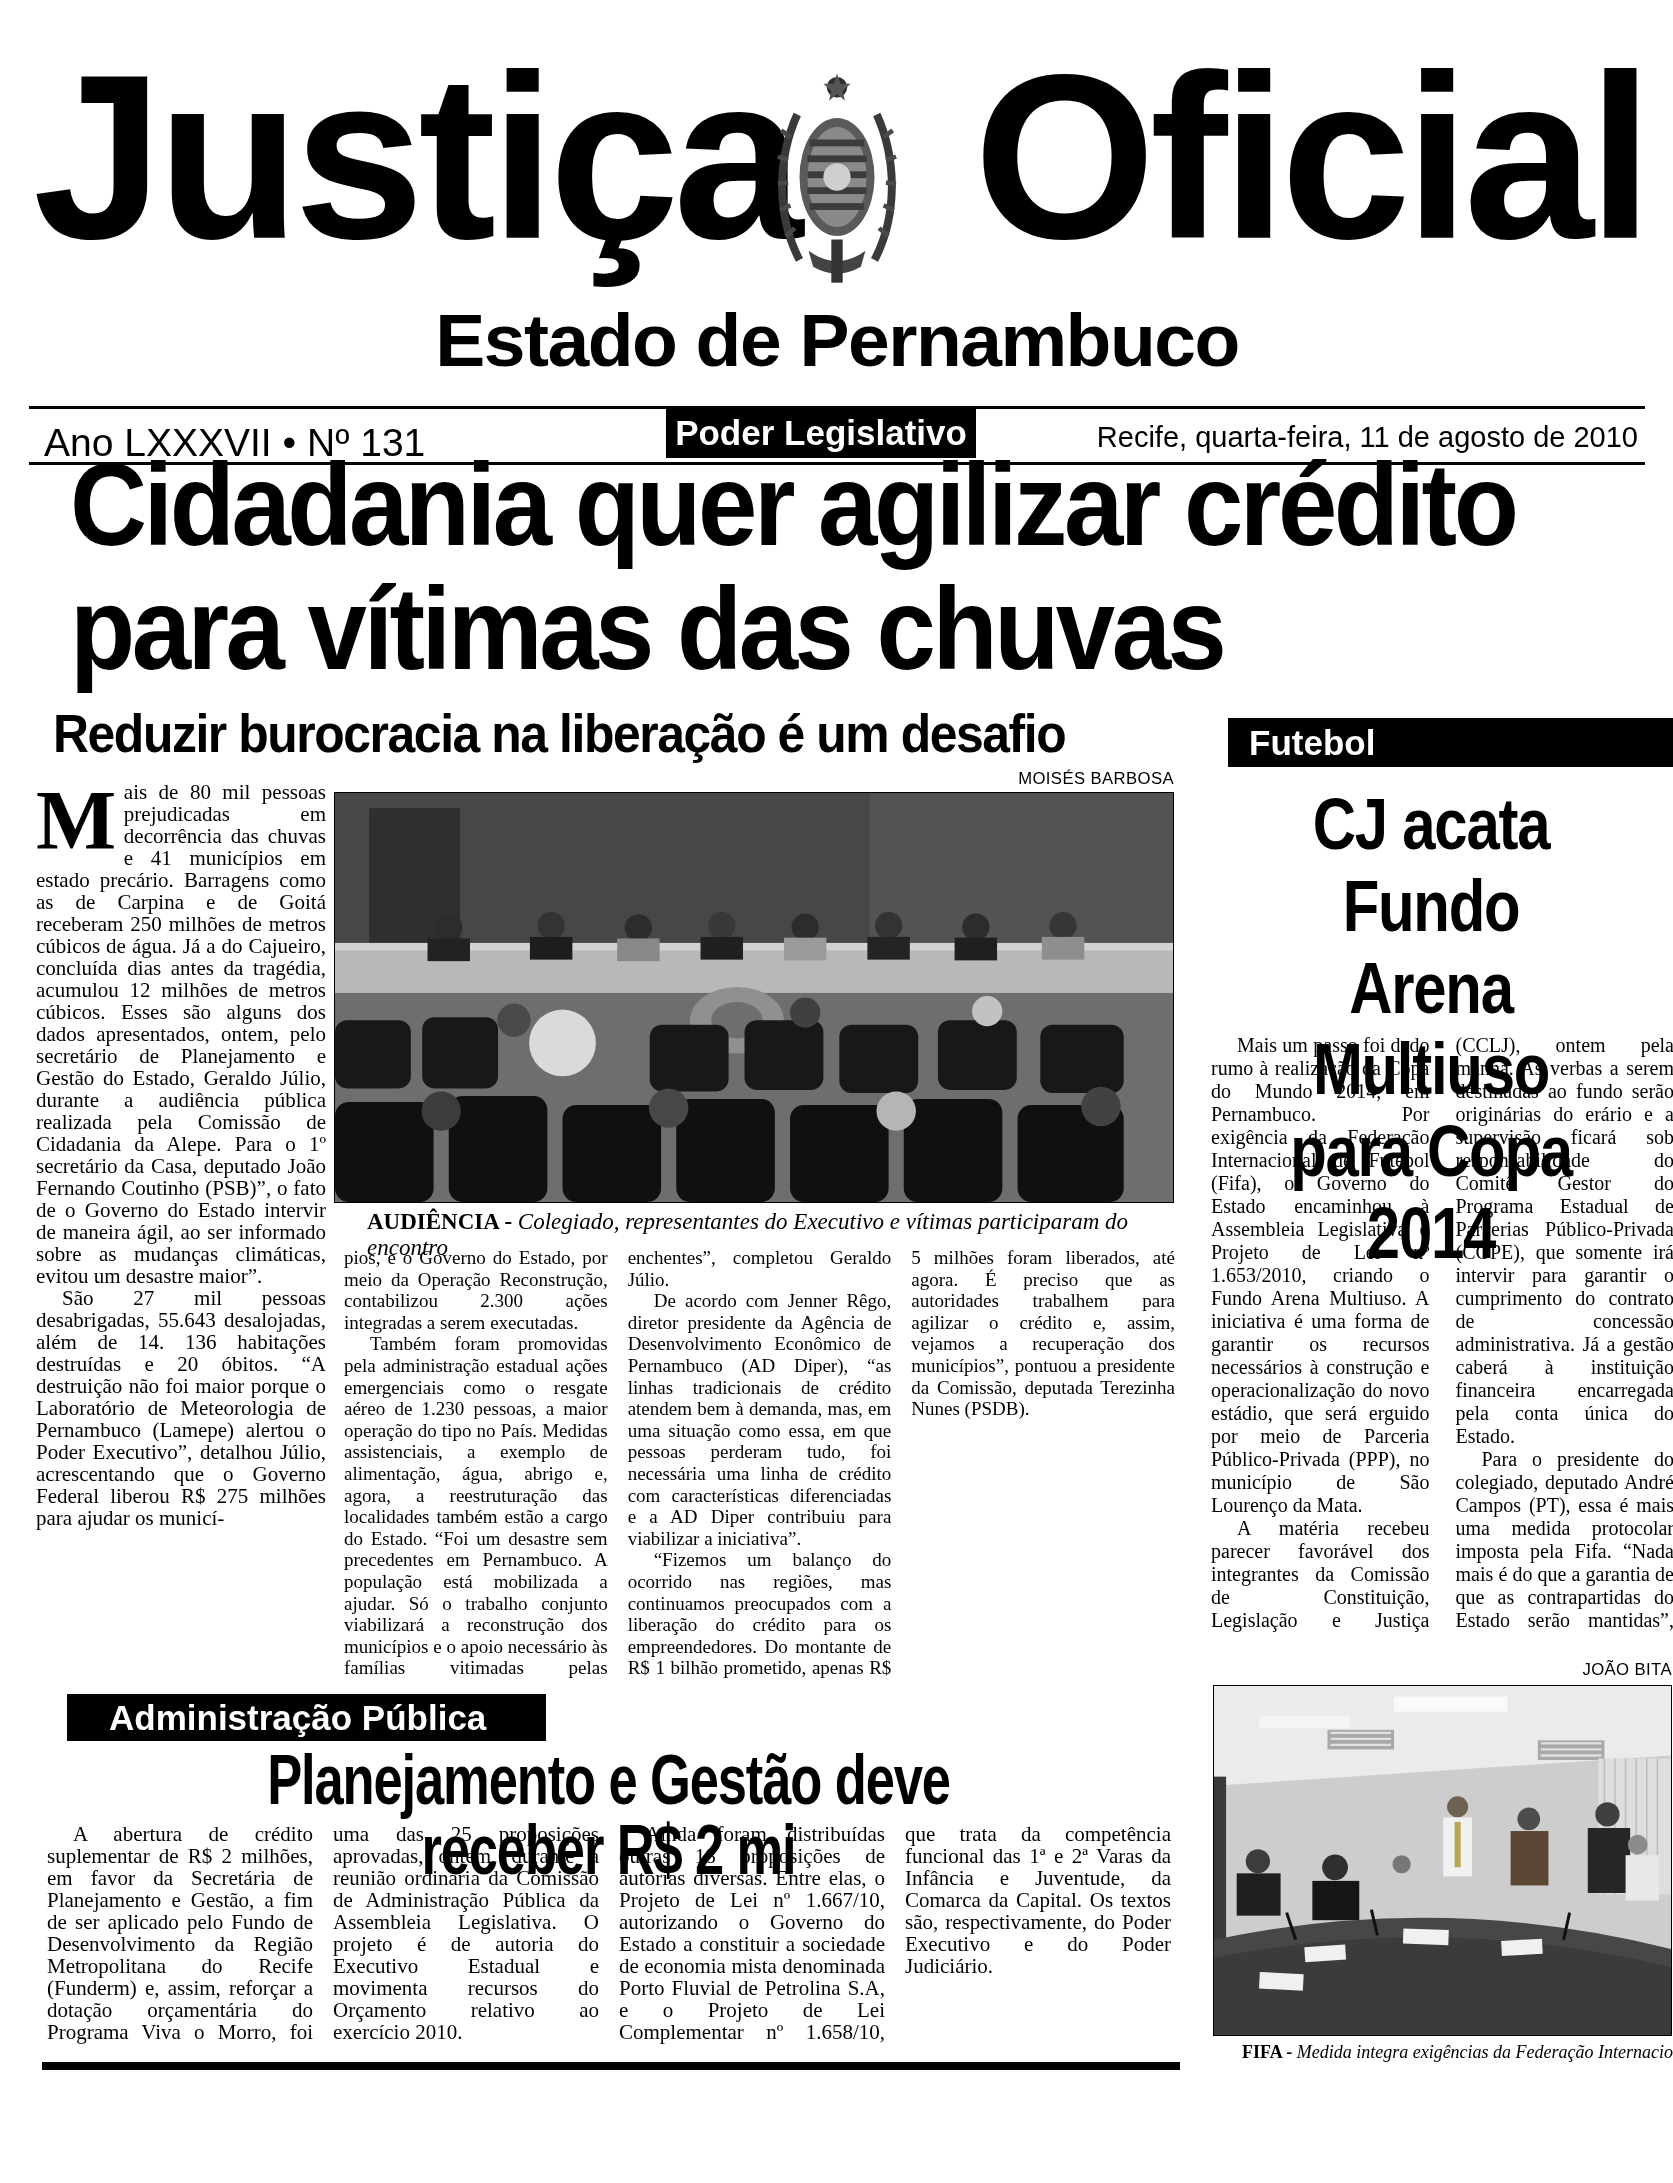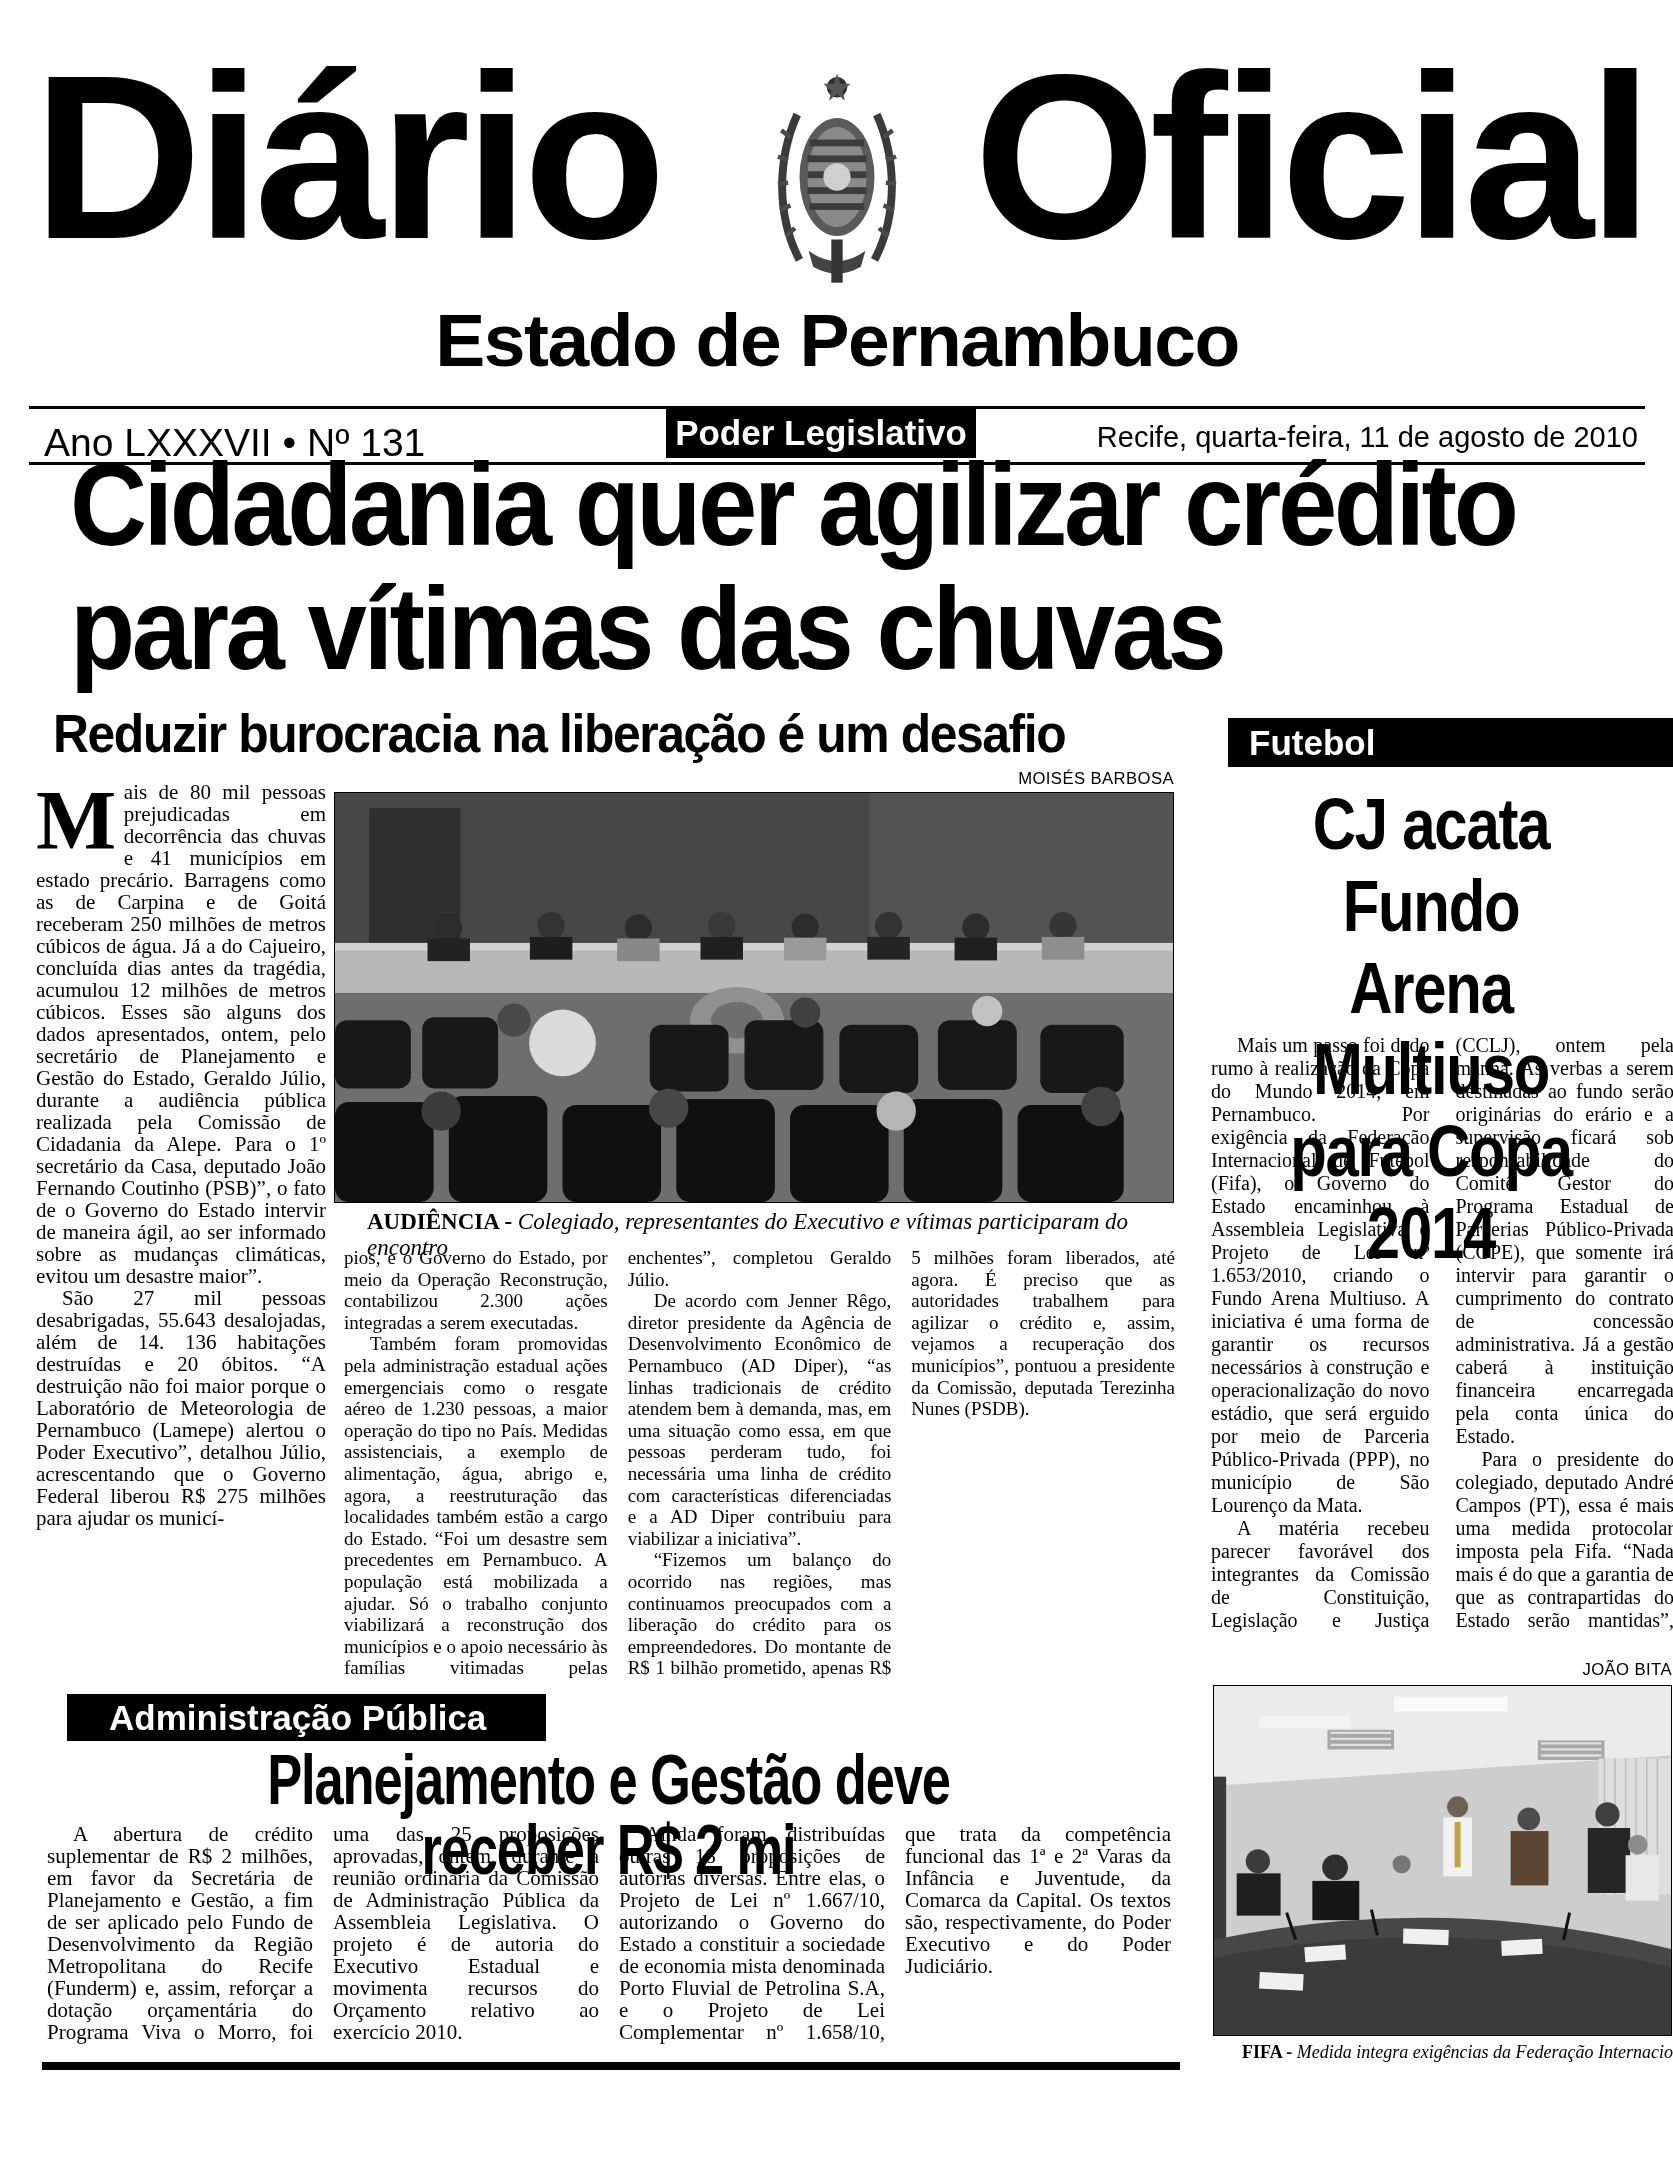--- a/index.html
+++ b/index.html
@@ -75,21 +75,21 @@
                   font-weight:bold;font-size:70px;line-height:1;letter-spacing:-1.5px;}
   .admin-headline .hl-line{transform:scaleX(.75);transform-origin:50% 50%;}
   .cols4{left:47px;top:1823px;width:1124px;height:230px;font-size:21px;line-height:22px;
          column-count:4;column-gap:20px;column-fill:auto;overflow:hidden;}
 </style>
 </head>
 <body>
 
 <div class="page">
 
-  <div class="abs mast-word mast-left">Diário</div>
+  <div class="abs mast-word mast-left">Justiça</div>
   <div class="abs emblem">
     <svg width="125" height="220" viewBox="0 0 110 190">
       <circle cx="55" cy="16" r="9" fill="#2e2e2e"></circle>
       <path d="M55 4 L58 13 L67 13 L60 19 L62 28 L55 22 L48 28 L50 19 L43 13 L52 13 Z" fill="#555"></path>
       <path d="M20 40 C2 80 2 130 22 168" stroke="#3a3a3a" stroke-width="7" fill="none"></path>
       <path d="M90 40 C108 80 108 130 88 168" stroke="#3a3a3a" stroke-width="7" fill="none"></path>
       <path d="M14 60 l-8 -6 M12 80 l-9 -3 M12 100 l-9 1 M14 120 l-9 4 M18 140 l-8 7" stroke="#4a4a4a" stroke-width="4"></path>
       <path d="M96 60 l8 -6 M98 80 l9 -3 M98 100 l9 1 M96 120 l9 4 M92 140 l8 7" stroke="#4a4a4a" stroke-width="4"></path>
       <ellipse cx="55" cy="95" rx="33" ry="52" fill="#5a5a5a"></ellipse>
       <ellipse cx="55" cy="95" rx="26" ry="44" fill="#8a8a8a"></ellipse>

